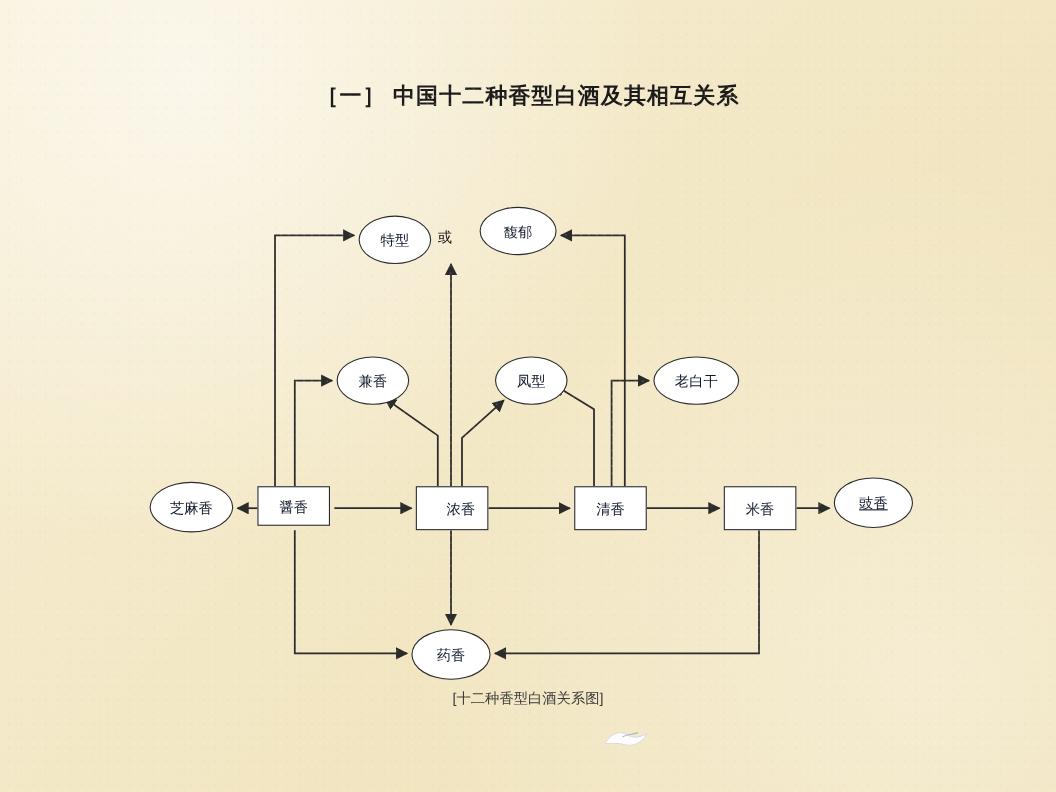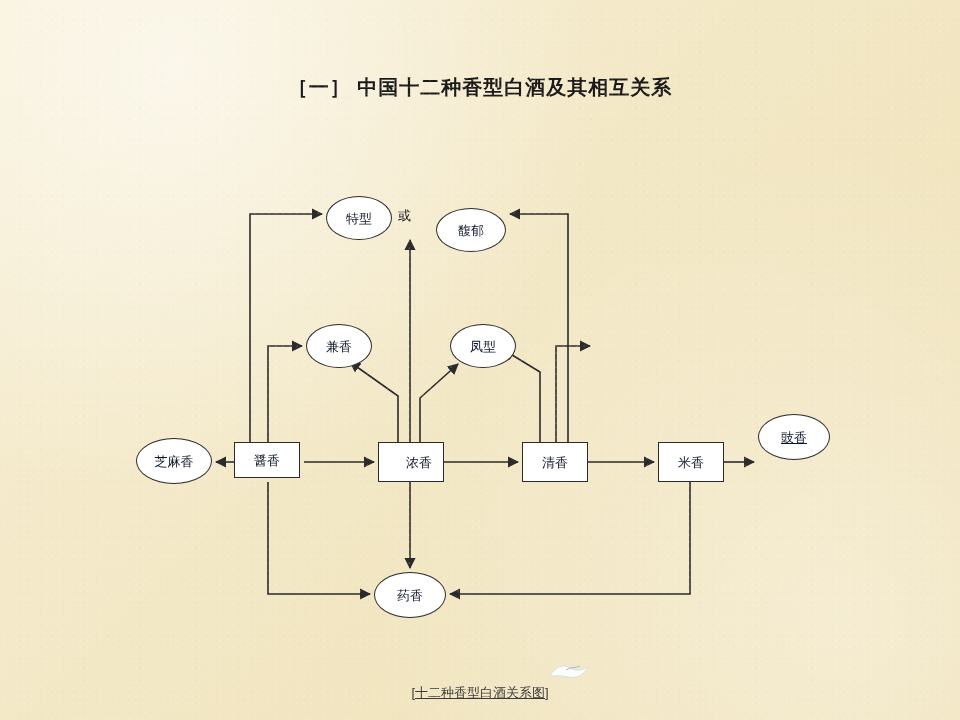--- a/index.html
+++ b/index.html
@@ -76,26 +76,25 @@
     position: absolute;
     font-size: 13px;
     color: #111;
     background: transparent;
     z-index: 4;
     white-space: nowrap;
   }
   .footer {
     position: absolute;
     left: 0;
-    top: 684px;
+    top: 626px;
     width: 960px;
     text-align: center;
     font-size: 13px;
     color: #3a3a3a;
-    text-decoration: underline;
   }
   .watermark {
     position: absolute;
     left: 548px;
     top: 660px;
     width: 42px;
     height: 22px;
     z-index: 6;
     opacity: 0.95;
   }
@@ -148,32 +147,35 @@
       <path d="M 268 482 L 268 594 L 370 594"></path>
     </g>
   </svg>
 
   <div class="node ellipse" style="left:326px; top:196px; width:66px; height:44px;">
     <span>特型</span>
   </div>
 
   <div class="plain-label" style="left:398px; top:207px;">或</div>
 
-  <div class="node ellipse" style="left:436px; top:208px; width:70px; height:44px;">
+  <div class="node ellipse" style="left:436px; top:188px; width:70px; height:44px;">
     <span>馥郁</span>
   </div>
 
   <div class="node ellipse" style="left:450px; top:324px; width:66px; height:44px;">
     <span>凤型</span>
   </div>
 
   <div class="node ellipse" style="left:306px; top:324px; width:66px; height:44px;">
     <span>兼香</span>
   </div>
 
+  <div class="node ellipse" style="left:594px; top:324px; width:78px; height:44px;">
+    <span>老白干</span>
+  </div>
 
   <div class="node ellipse" style="left:136px; top:438px; width:76px; height:46px;">
     <span>芝麻香</span>
   </div>
 
   <div class="node rect" style="left:234px; top:442px; width:66px; height:36px;">
     <span>醤香</span>
   </div>
 
   <div class="node rect" style="left:378px; top:442px; width:66px; height:40px;padding-left:16px;">
@@ -181,21 +183,21 @@
   </div>
 
   <div class="node rect" style="left:522px; top:442px; width:66px; height:40px;">
     <span>清香</span>
   </div>
 
   <div class="node rect" style="left:658px; top:442px; width:66px; height:40px;">
     <span>米香</span>
   </div>
 
-  <div class="node ellipse" style="left:758px; top:414px; width:72px; height:46px;text-decoration:underline;">
+  <div class="node ellipse" style="left:758px; top:434px; width:72px; height:46px;text-decoration:underline;">
     <span>豉香</span>
   </div>
 
   <div class="node ellipse" style="left:374px; top:572px; width:72px; height:46px;">
     <span>药香</span>
   </div>
 
   <div class="footer">[十二种香型白酒关系图]</div>
 
   <svg class="watermark" viewBox="0 0 42 22" xmlns="http://www.w3.org/2000/svg">

